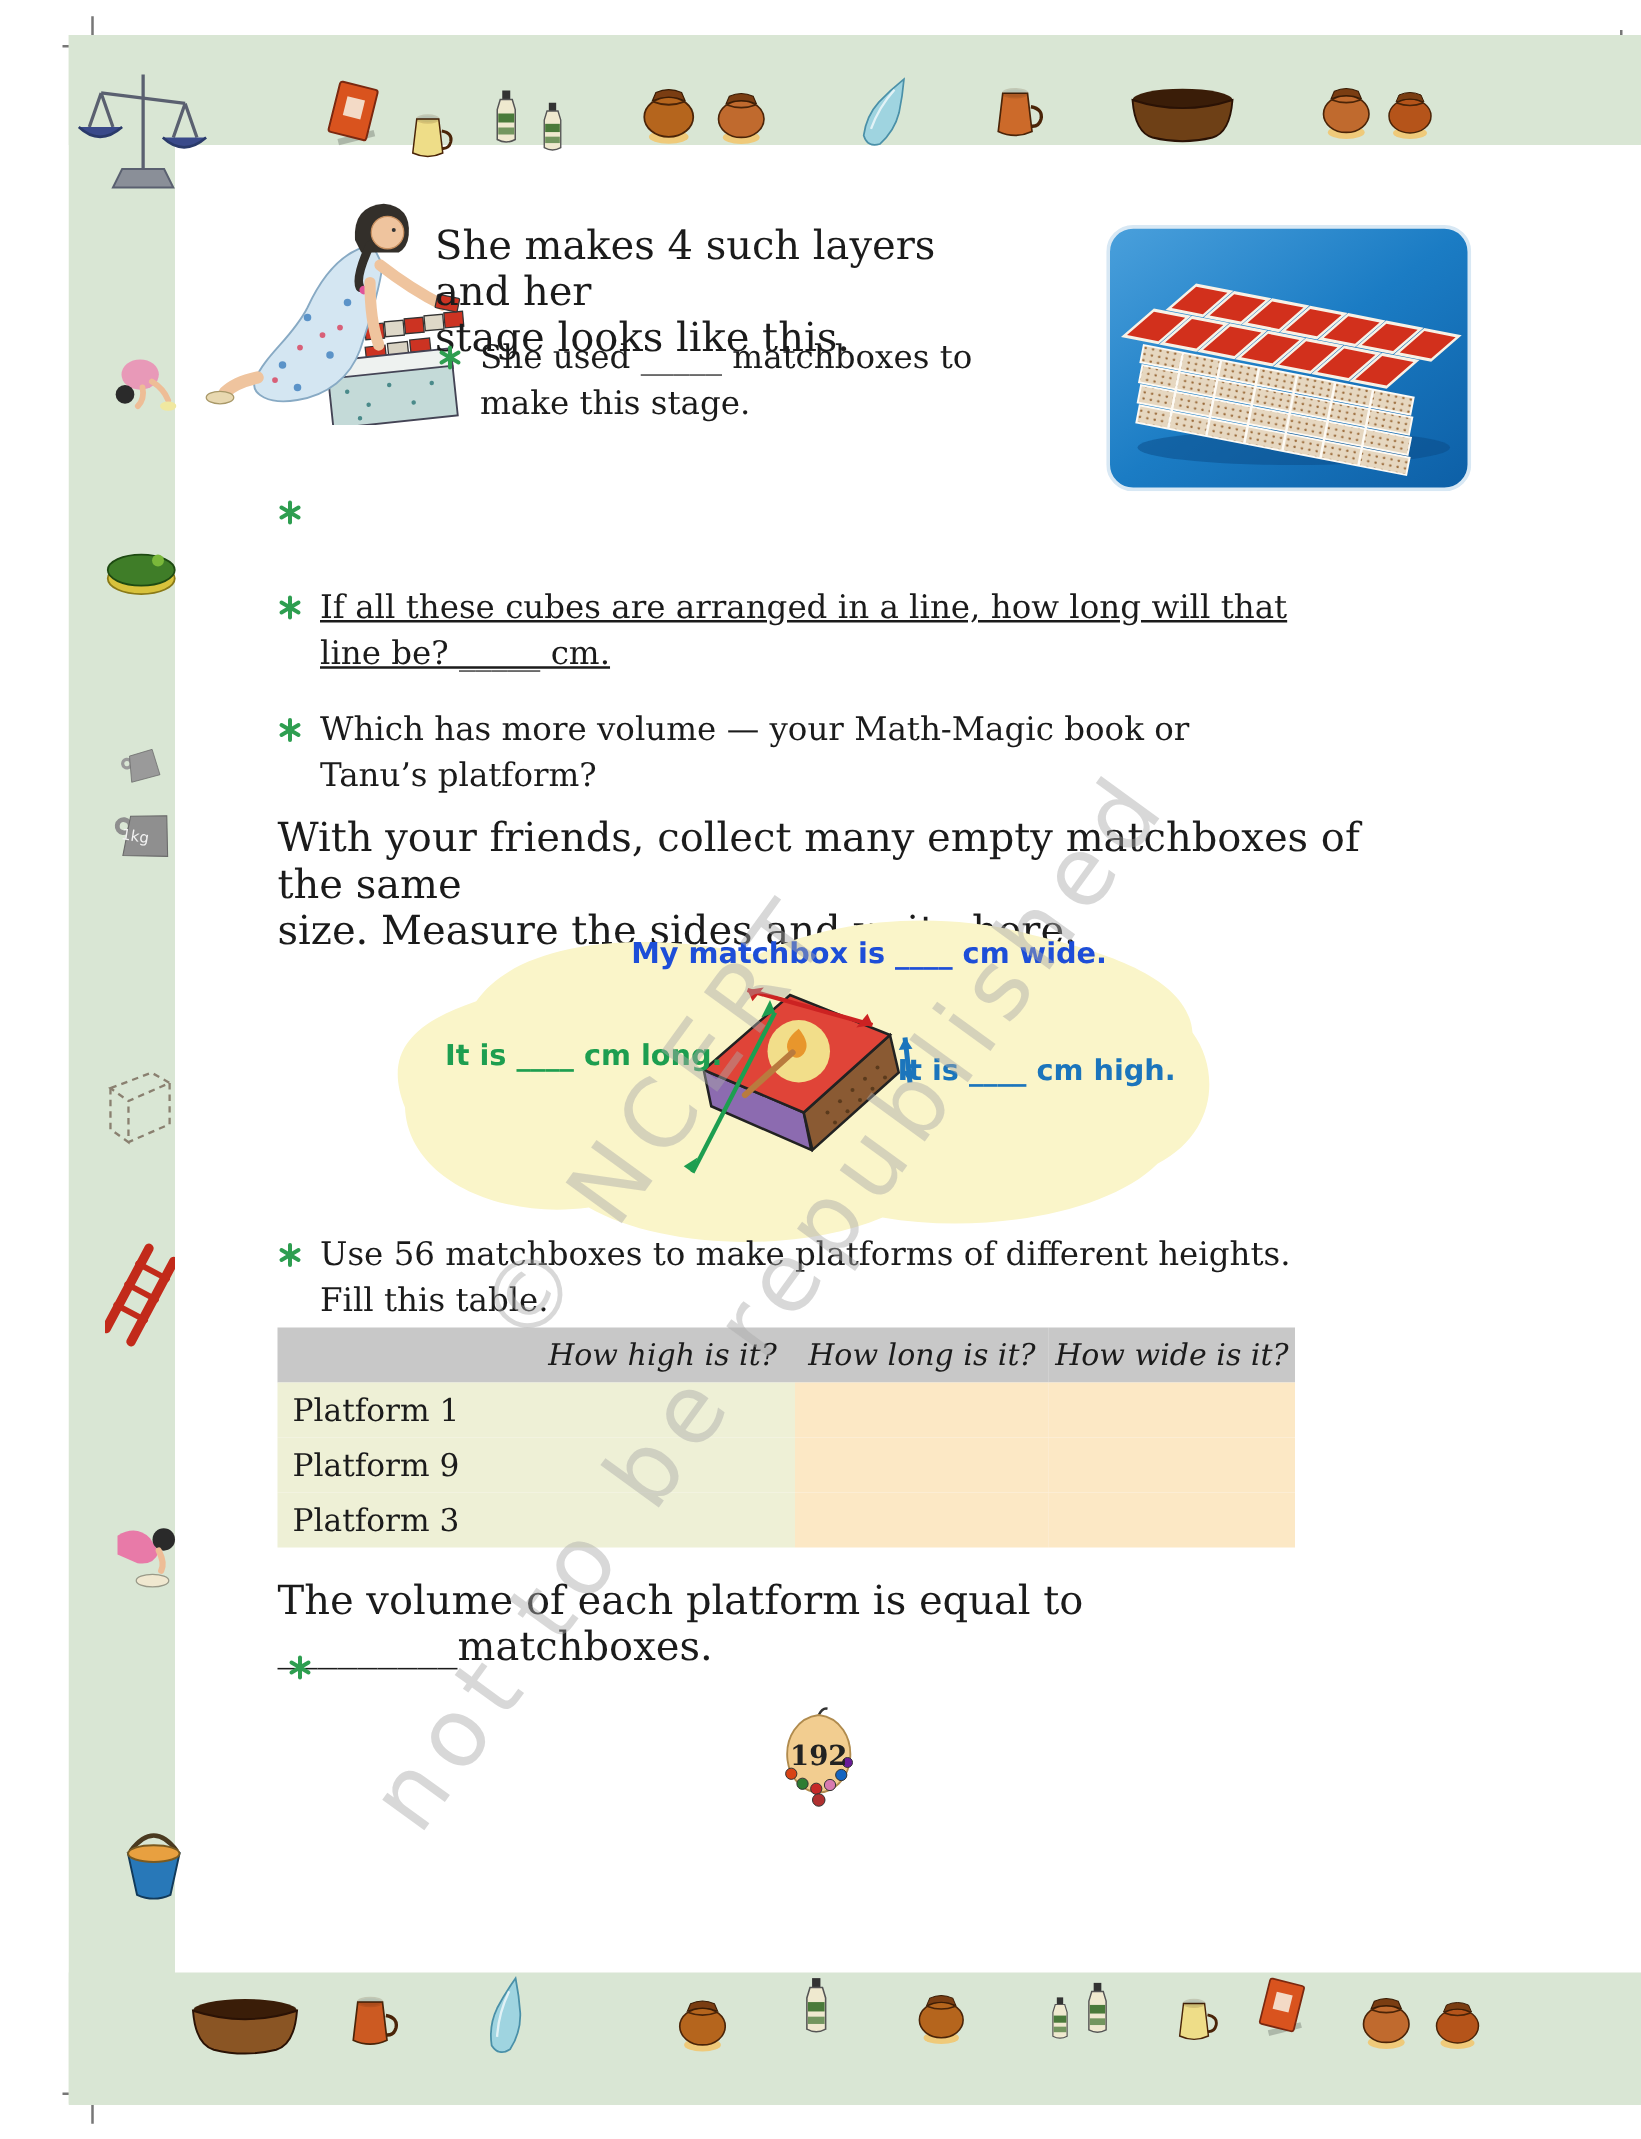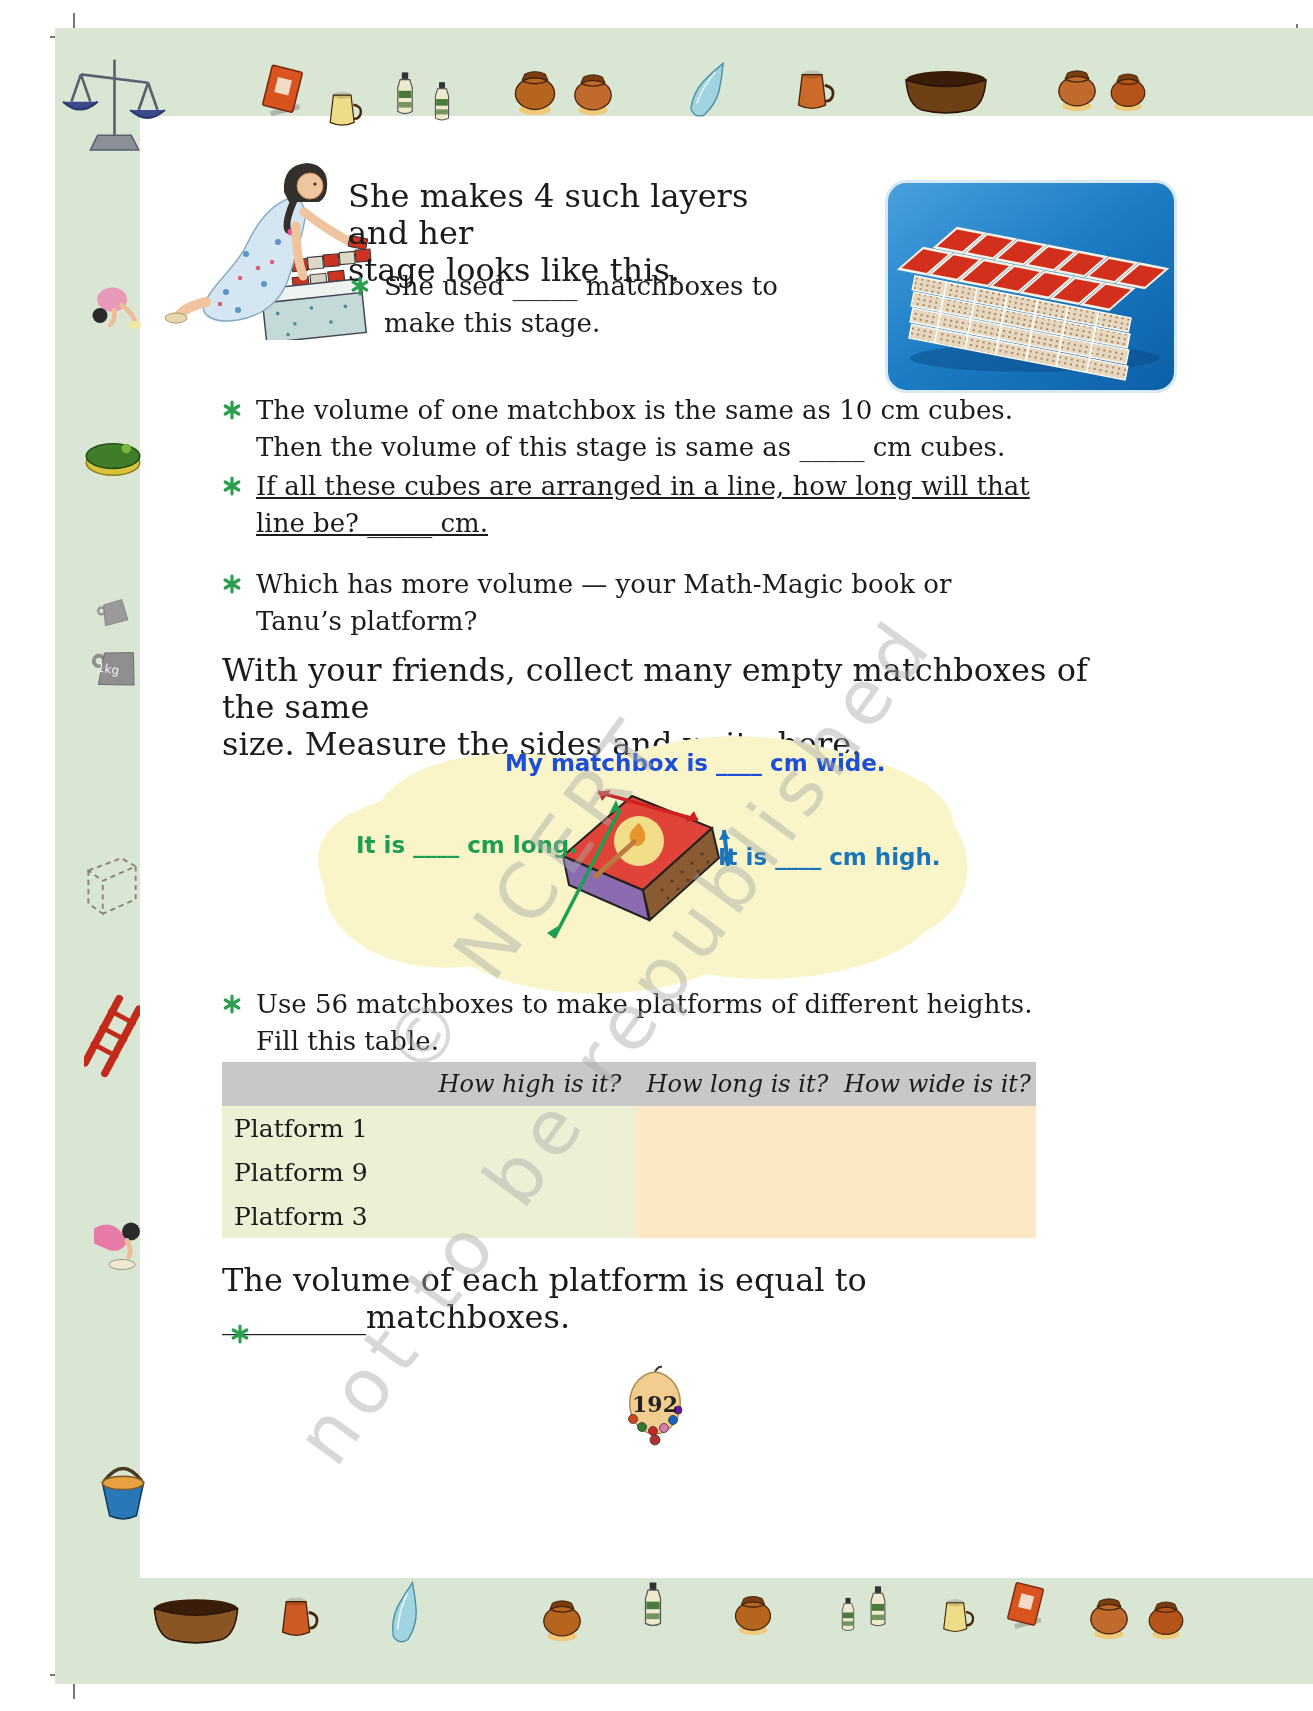--- a/index.html
+++ b/index.html
@@ -353,22 +353,20 @@
         <rect x="6" y="48" width="220" height="14" fill="url(#speck)" stroke="#fdfaf4" stroke-width="1.5"></rect>
         <path d="M32,0 v62 M63,0 v62 M94,0 v62 M125,0 v62 M156,0 v62 M187,0 v62" stroke="#fdfaf4" stroke-width="2"></path>
       </g>
     </g>
   </svg>
 
   <div class="bullet" style="left:222px;top:392px;width:860px;">
     <svg class="ast">
         <use href="#sy-ast"></use>
       </svg>
-    <div class="btxt">The volume of one matchbox is the same as 10 cm cubes.
-Then the volume of this stage is same as _____ cm cubes.</div>
   </div>
   <div class="bullet" style="left:222px;top:468px;width:860px;text-decoration:underline;">
     <svg class="ast">
         <use href="#sy-ast"></use>
       </svg>
     <div class="btxt">If all these cubes are arranged in a line, how long will that
 line be? _____ cm.</div>
   </div>
   <div class="bullet" style="left:222px;top:566px;width:860px;">
     <svg class="ast">

